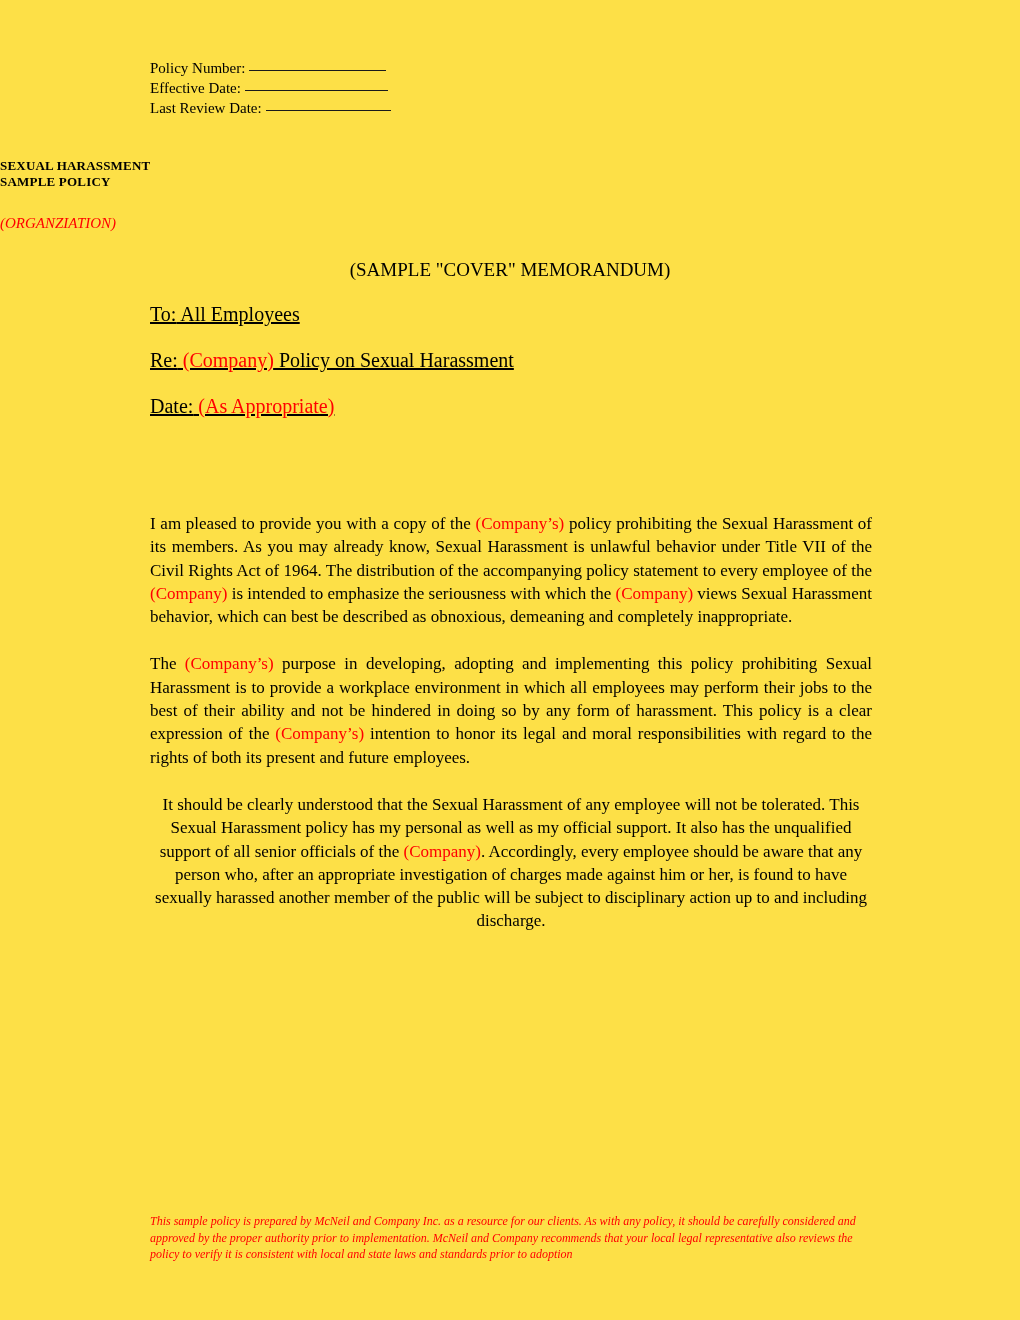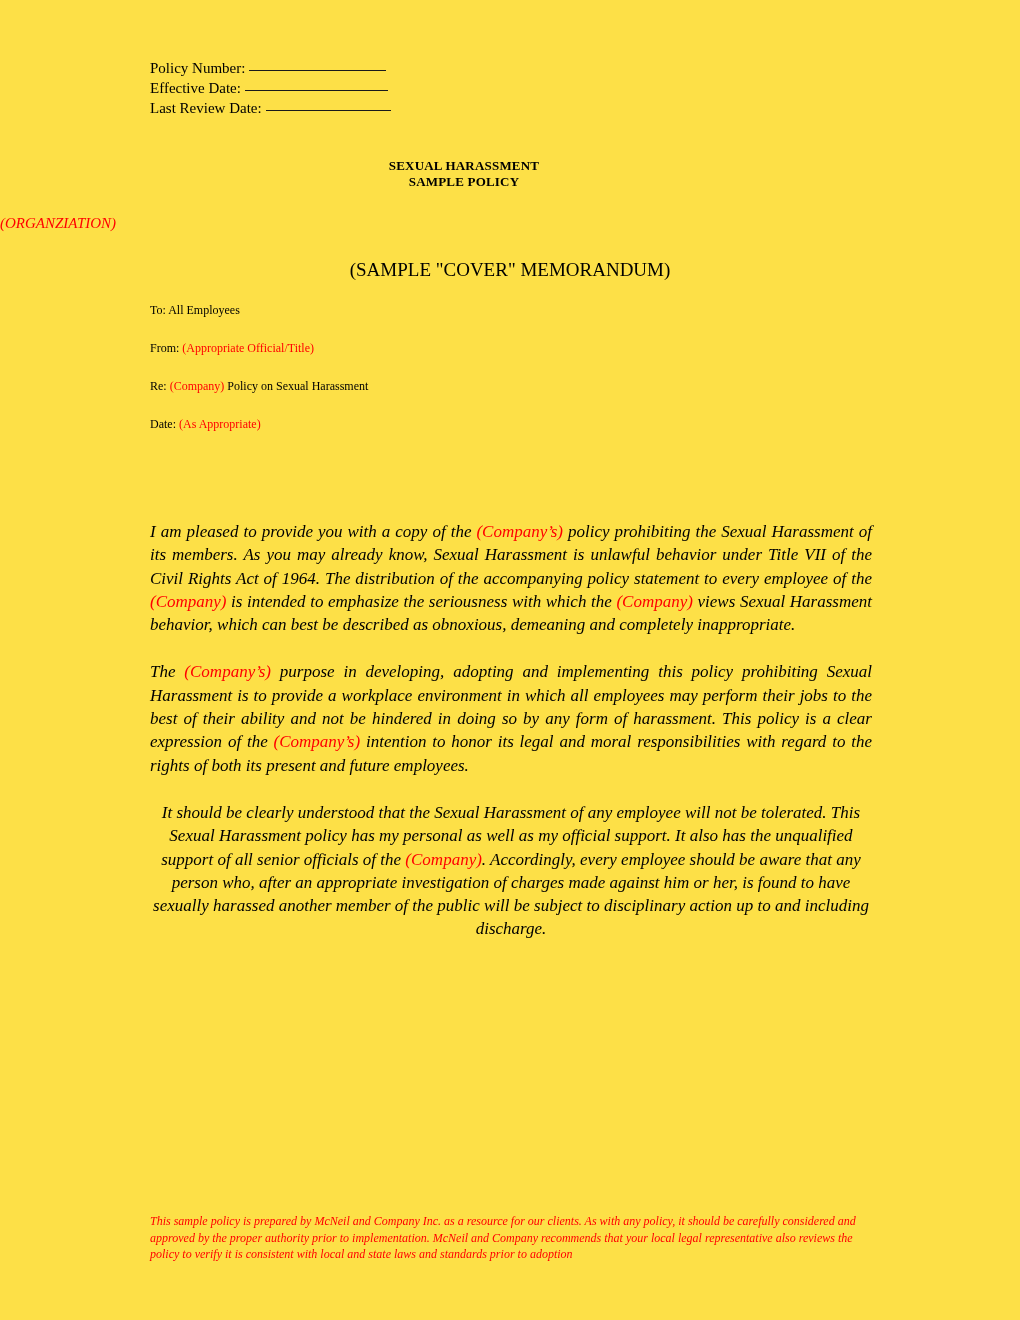--- a/index.html
+++ b/index.html
@@ -44,21 +44,21 @@
   .meta-rule.r1 { width: 137px; }
   .meta-rule.r2 { width: 143px; }
   .meta-rule.r3 { width: 125px; }
 
   
   .doc-title {
     position: absolute;
     left: 0;
     top: 158px;
     width: 928px;
-    text-align: center;
+    text-align: left;
     font-size: 13px;
     font-weight: bold;
     line-height: 16px;
     letter-spacing: 0.2px;
   }
   .org-line {
     position: absolute;
     left: 0;
     top: 215px;
     width: 1020px;
@@ -75,42 +75,42 @@
     text-align: center;
     font-size: 19px;
   }
 
   
   .memo-fields {
     position: absolute;
     left: 150px;
     top: 303px;
     width: 740px;
-    font-size: 12px;
+    font-size: 20px;
+    text-decoration: underline;
   }
   .memo-field {
     margin-bottom: 23px;
     white-space: nowrap;
   }
   .memo-field:last-child { margin-bottom: 0; margin-top: 20px; }
 
   
   .body-copy {
     position: absolute;
     left: 150px;
     top: 512px;
     width: 722px;
     font-size: 17px;
     line-height: 23.3px;
   }
   .para {
-    margin: 8px 0 24px 0;
+    margin: 0 0 24px 0;
     text-align: justify;
     text-justify: inter-word;
-    font-style: italic;
   }
   .para.ragged {
     text-align: center;
   }
   .para:last-child { margin-bottom: 0; }
 
   .red { color: #ff0000; }
 
   
   .footer-note {
@@ -149,23 +149,20 @@
 
   <div class="org-line">(ORGANZIATION)</div>
 
   <div class="memo-title">(SAMPLE "COVER" MEMORANDUM)</div>
 
   <div class="memo-fields">
     <div class="memo-field">
       <span>To:</span><span> All Employees</span>
     </div>
     <div class="memo-field">
-      <span>From:</span><span class="red"> (Appropriate Official/Title)</span>
-    </div>
-    <div class="memo-field">
       <span>Re:</span><span class="red"> (Company)</span><span> Policy on Sexual Harassment</span>
     </div>
     <div class="memo-field">
       <span>Date:</span><span class="red"> (As Appropriate)</span>
     </div>
   </div>
 
   <div class="body-copy">
 
     <p class="para"><span>I am pleased to provide you with a copy of the </span><span class="red">(Company’s)</span><span> policy prohibiting the Sexual Harassment of its members. As you may already know, Sexual Harassment is unlawful behavior under Title VII of the Civil Rights Act of 1964. The distribution of the accompanying policy statement to every employee of the </span><span class="red">(Company)</span><span> is intended to emphasize the seriousness with which the </span><span class="red">(Company)</span><span> views Sexual Harassment behavior, which can best be described as obnoxious, demeaning and completely inappropriate.</span></p>

